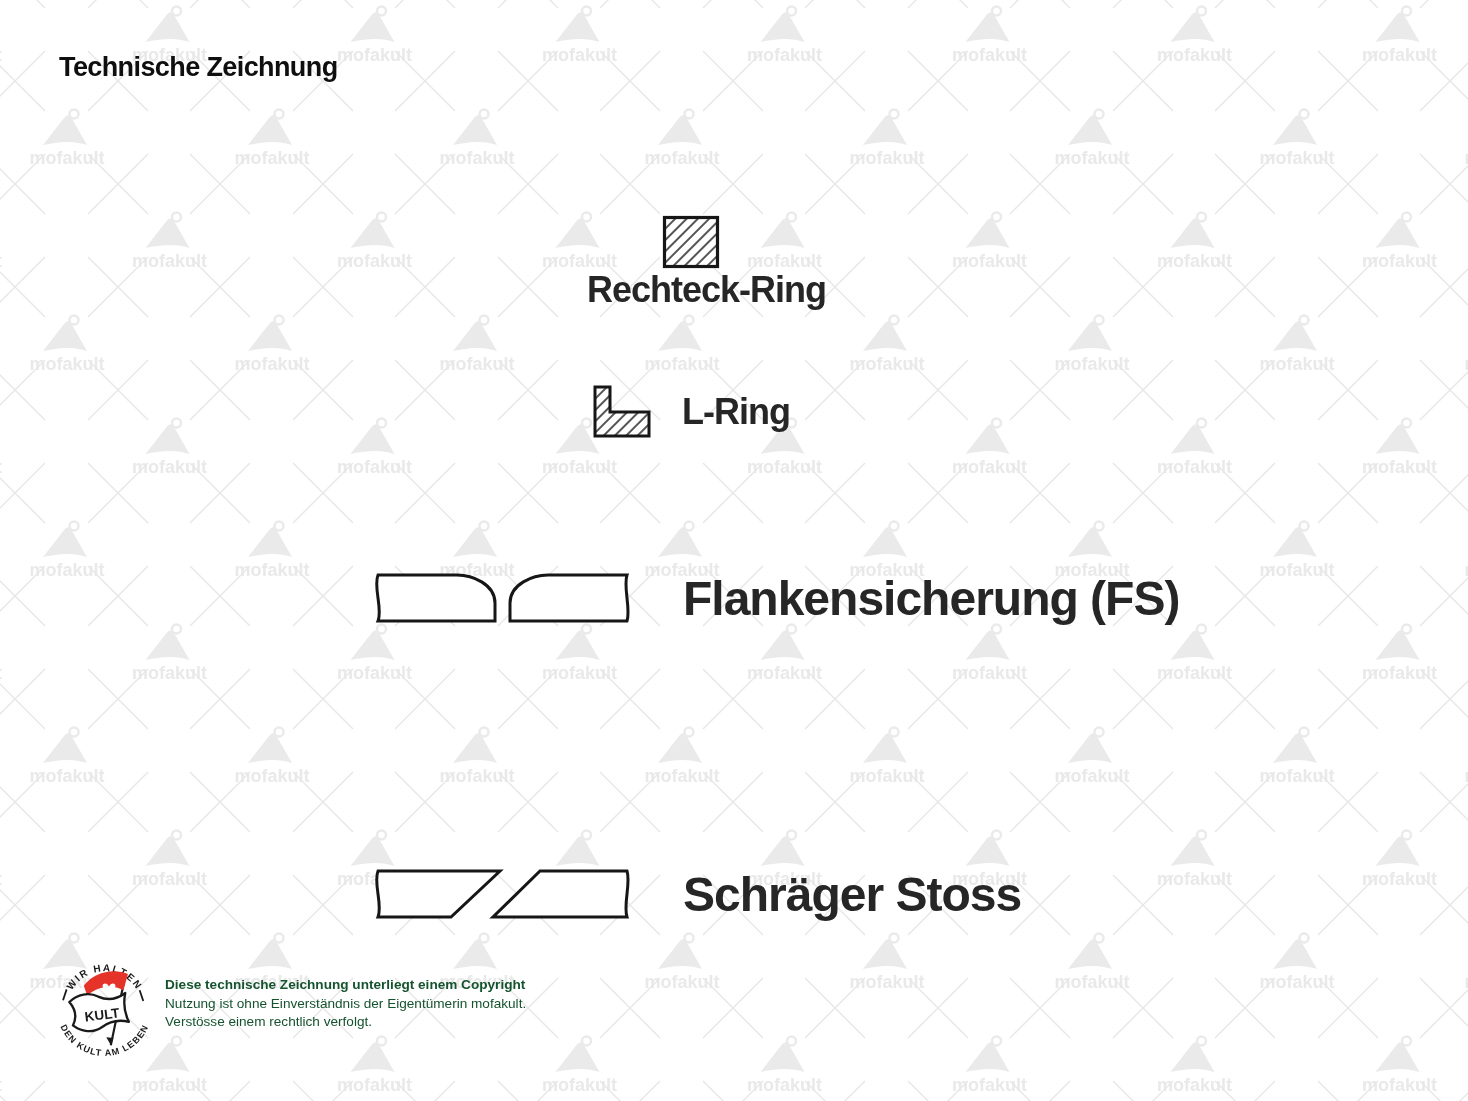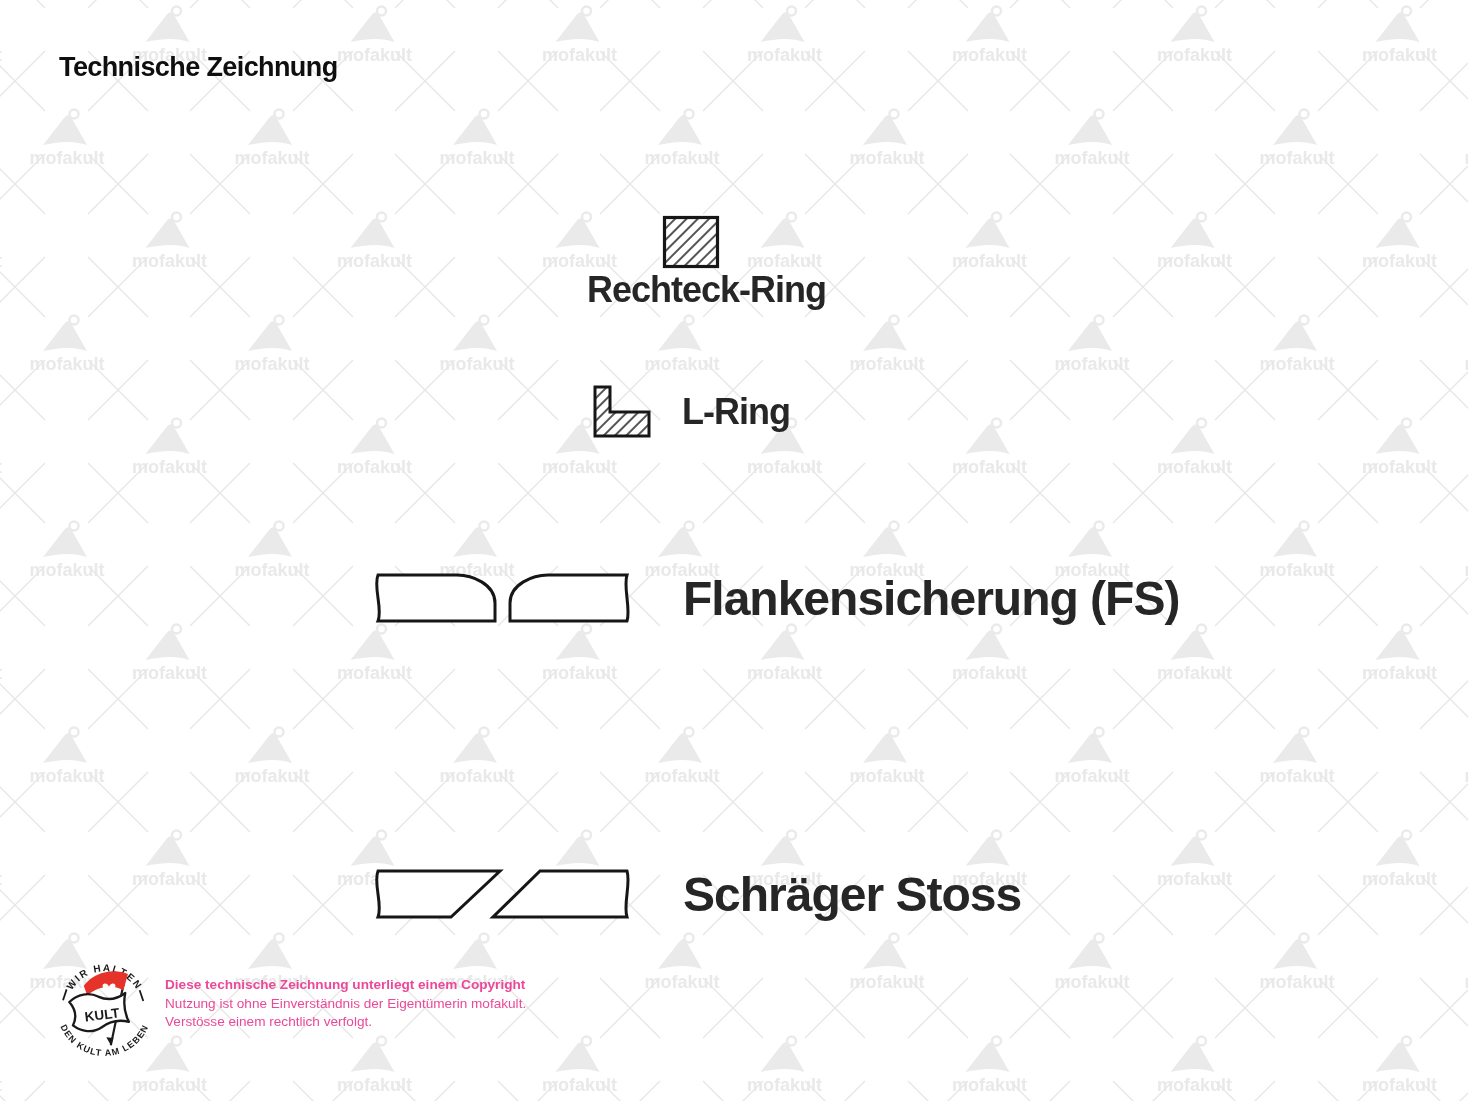--- a/index.html
+++ b/index.html
@@ -6,21 +6,21 @@
   .stage{position:relative;width:1468px;height:1101px;background:#ffffff;overflow:hidden;
          font-family:"Liberation Sans",sans-serif;}
   .wm-layer{position:absolute;left:0;top:0;z-index:0;}
   .content{position:absolute;left:0;top:0;width:100%;height:100%;z-index:1;}
   .page-title{position:absolute;left:59px;top:52px;font-size:27px;font-weight:700;
               letter-spacing:-0.6px;color:#0f0f0f;}
   .legend-row{position:absolute;display:flex;align-items:center;}
   .ring-row .sym{flex:0 0 auto;}
   .ring-label{margin-left:31px;font-size:36px;font-weight:700;letter-spacing:-1px;color:#262626;white-space:nowrap;}
   .joint-label{margin-left:53px;font-size:48px;font-weight:700;letter-spacing:-1px;color:#262626;white-space:nowrap;}
-  .footer-copy{position:absolute;left:165px;top:976px;color:#ec4899;font-size:13.6px;line-height:18.6px;}
+  .footer-copy{position:absolute;left:165px;top:976px;color:#14532d;font-size:13.6px;line-height:18.6px;}
   .footer-copy .ln{white-space:nowrap;}
   .footer-copy b{font-weight:700;}
   .badge{position:absolute;left:54px;top:954px;}
 </style>
 </head>
 <body>
 
 <div class="stage">
 
   <svg class="wm-layer" width="1468" height="1101" aria-hidden="true">

